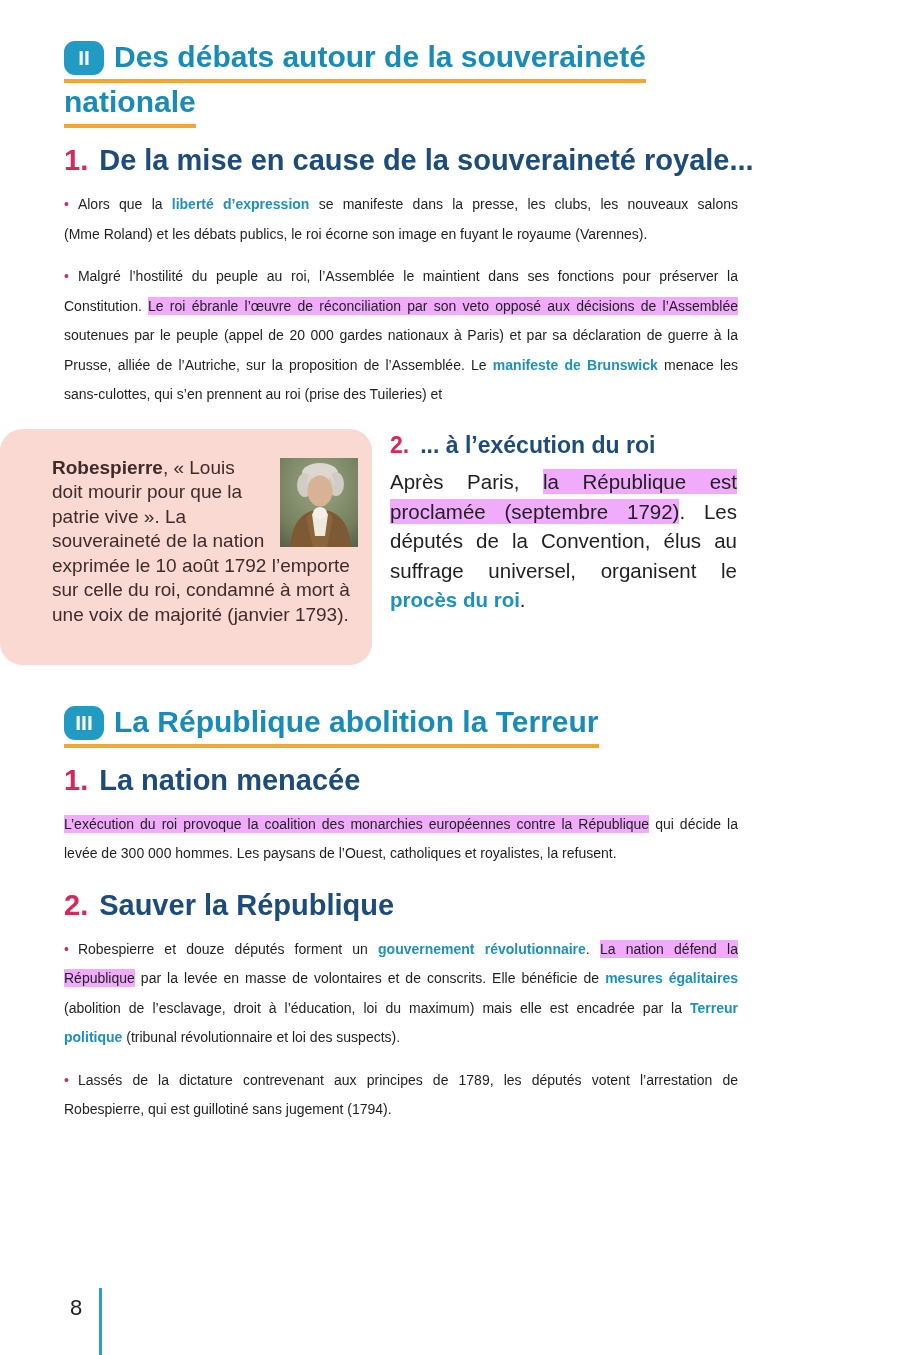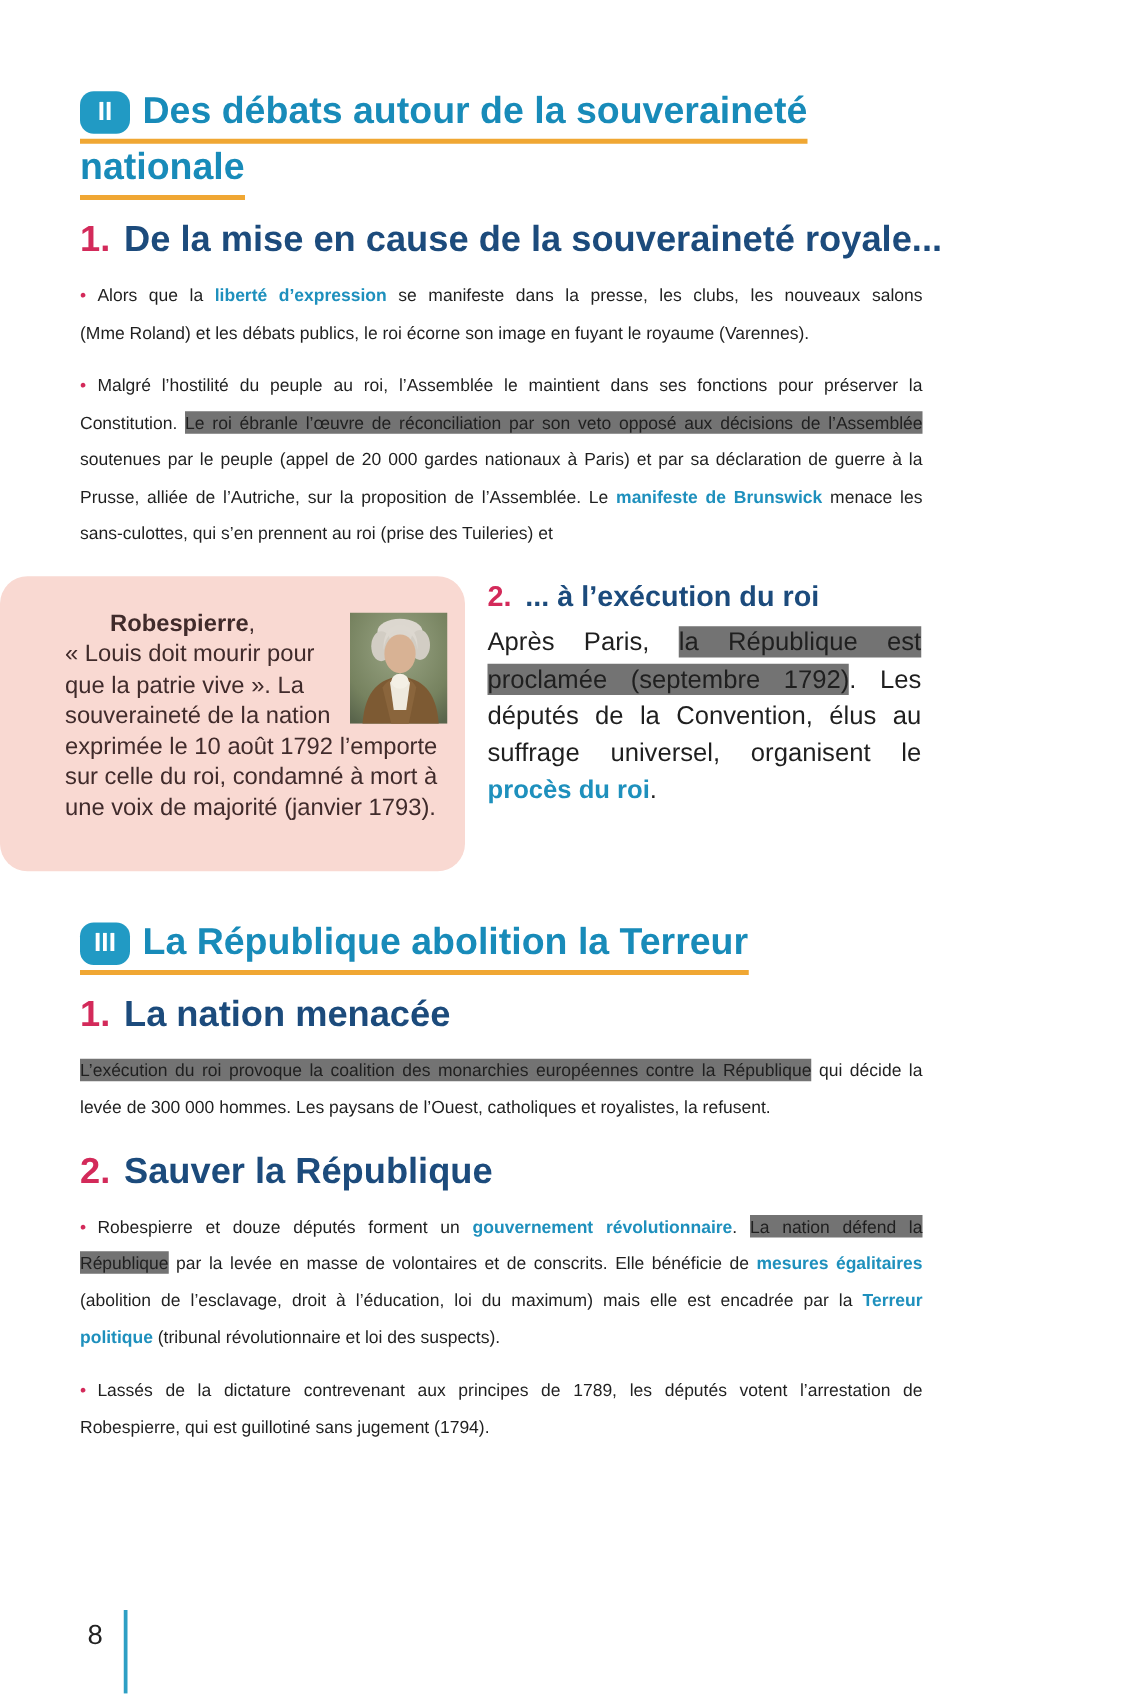--- a/index.html
+++ b/index.html
@@ -15,21 +15,21 @@
   }
 
   
   h2.sec {
     margin: 0 0 0 64px;
     width: 690px;
     font-size: 30px;
     font-weight: bold;
     color: #188bb9;
   }
-  h2.sec.first { padding-top: 66px; }
+  h2.sec.first { padding-top: 34px; }
   h2.sec.third { margin-top: 27px; }
   .sec-title {
     display: inline;
     line-height: 45px;
     padding-bottom: 6px;
     border-bottom: 4px solid #f0a733;
     -webkit-box-decoration-break: clone;
     box-decoration-break: clone;
   }
   .badge {
@@ -61,22 +61,22 @@
   p.body {
     margin: 13px 84px 0 64px;
     width: 674px;
     font-size: 14px;
     line-height: 29.5px;
     text-align: justify;
     color: #1f1f1f;
   }
   .bullet { color: #d32a5a; margin-right: 9px; }
   .kw { color: #1e90bd; font-weight: bold; }
-  .hl { background: #737373; padding: 1px 0; }
-  .b  { font-weight: bold; margin-left: 36px; }
+  .hl { background: #f0abfc; padding: 1px 0; }
+  .b  { font-weight: bold; }
 
   
   .middle-zone { position: relative; height: 250px; margin-top: 12px; }
   .info-box {
     position: absolute;
     left: 0; top: 7px;
     width: 372px; height: 236px;
     background: #f9d9d2;
     border-radius: 22px;
     padding: 27px 14px 18px 52px;

